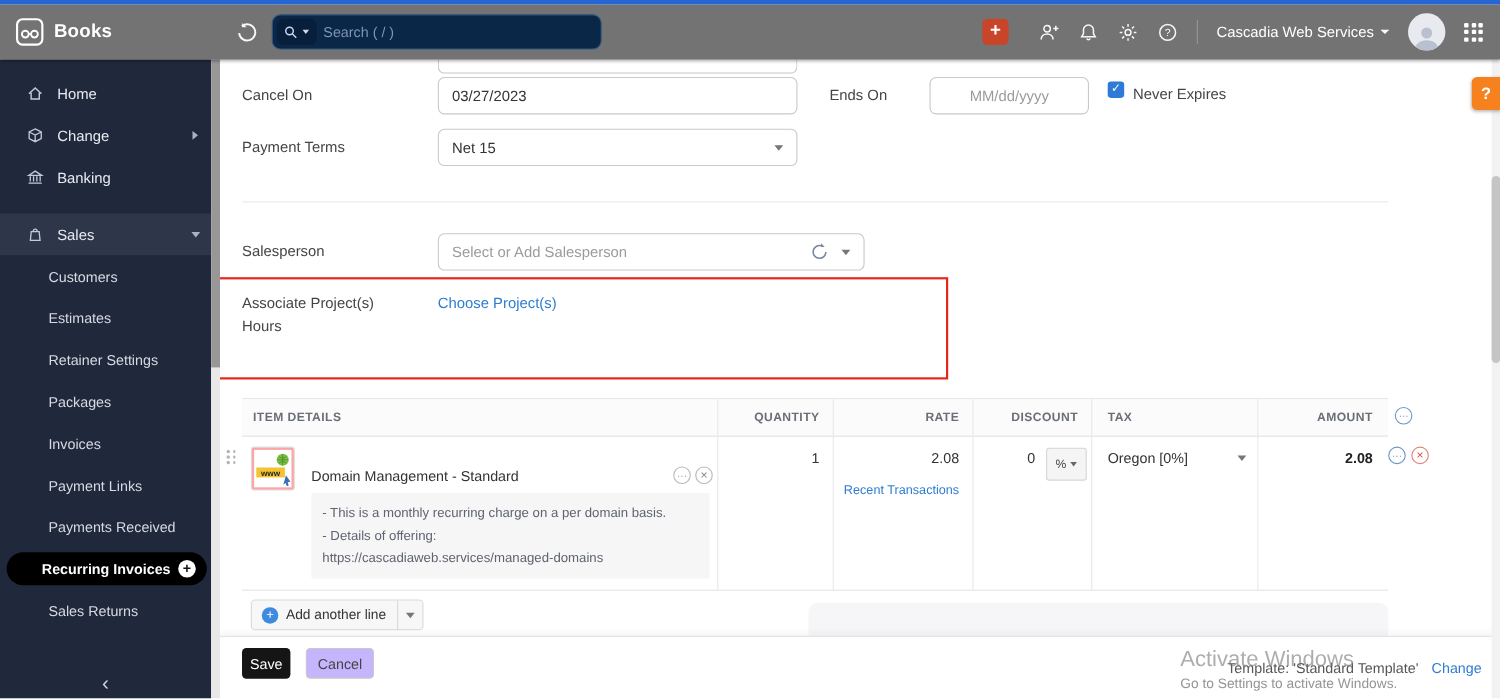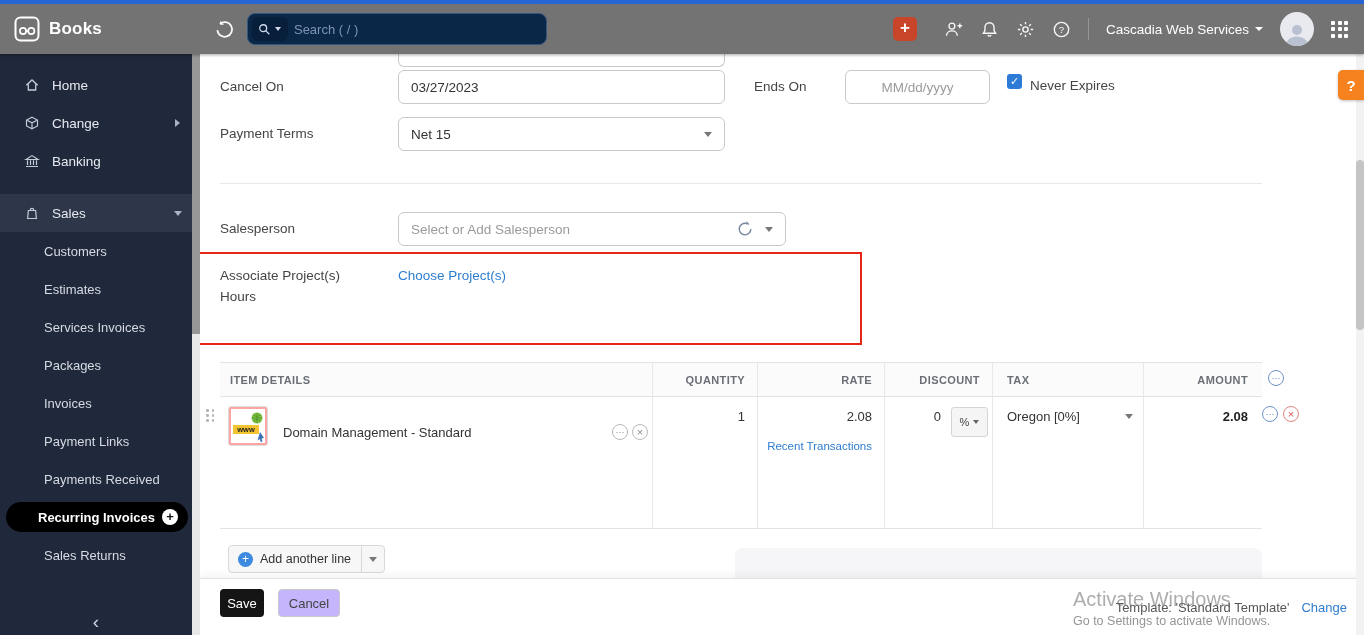--- a/index.html
+++ b/index.html
@@ -235,21 +235,21 @@
         <svg width="16" height="16" viewBox="0 0 16 16">
           <path d="M4.4 5.5h7.2l.8 8H3.6zM6.3 5.5V5a1.7 1.7 0 0 1 3.4 0v.5" fill="none" stroke="#c3cad8" stroke-width="1.2"></path>
         </svg>
       </span>
     <span>Sales</span>
     <span class="caret-d"></span>
   </div>
 
   <div class="sub-item">Customers</div>
   <div class="sub-item">Estimates</div>
-  <div class="sub-item">Services Invoices</div>
+  <div class="sub-item">Retainer Settings</div>
   <div class="sub-item">Packages</div>
   <div class="sub-item">Invoices</div>
   <div class="sub-item">Payment Links</div>
   <div class="sub-item">Payments Received</div>
   <div class="sub-item active-wrap">
     <div class="active-pill">
       <span>Recurring Invoices</span>
       <span class="pill-plus">+</span>
     </div>
   </div>
@@ -324,20 +324,25 @@
               <rect x="3" y="17" width="26" height="9" fill="#f4c430"></rect>
               <text x="16" y="24.3" font-size="7.5" font-weight="bold" text-anchor="middle" fill="#222" font-family="Liberation Sans, sans-serif">www</text>
               <path d="M30 24l4 6-2.5.4 1 3-1.8.6-1-3-2.2 1.6z" fill="#3b6fb5"></path>
             </svg>
         </div>
         <div class="item-main">
           <div class="name-row">
             <span class="item-name">Domain Management - Standard</span>
             <span class="row-ic">···</span>
             <span class="row-ic x">×</span>
+          </div>
+          <div class="desc">
+            <div>- This is a monthly recurring charge on a per domain basis.</div>
+            <div>- Details of offering:</div>
+            <div>https://cascadiaweb.services/managed-domains</div>
           </div>
         </div>
       </div>
       <div class="cell c2 r c-qty">1</div>
       <div class="cell c3 r c-rate">
         <div>
           <span>2.08</span>
           <span class="rt-link link">Recent Transactions</span>
         </div>
       </div>

